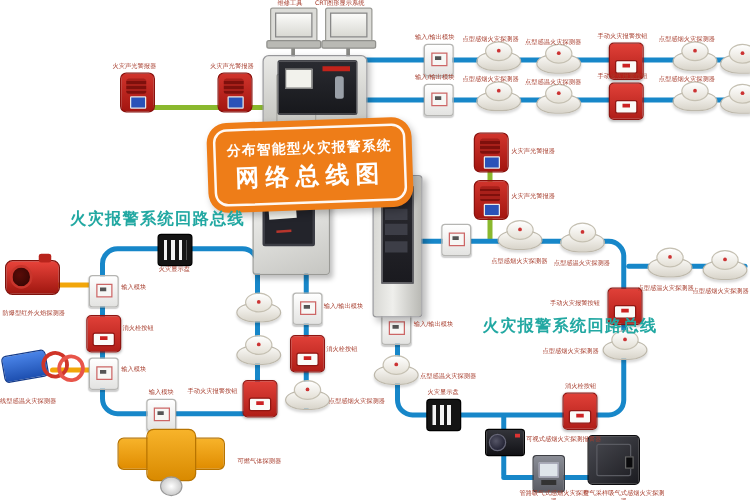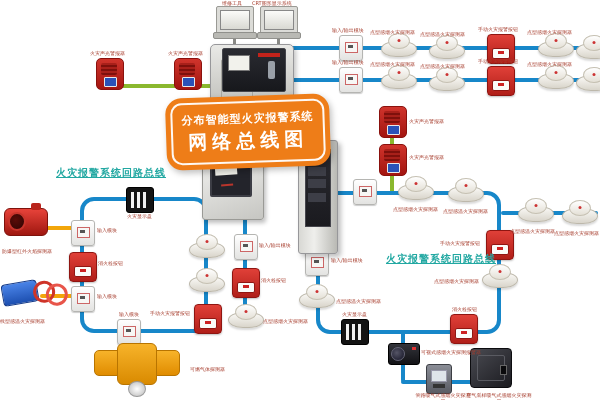--- a/index.html
+++ b/index.html
@@ -106,21 +106,21 @@
   .banner{position:absolute;left:166px;top:96px;width:164px;height:72px;background:#ee7d18;border-radius:16px;
         transform:rotate(-2deg);z-index:4;box-shadow:2px 3px 6px rgba(0,0,0,.25);}
   .banner .inner{position:absolute;left:5px;top:5px;right:5px;bottom:5px;border:2px solid rgba(255,255,255,.95);
         border-radius:11px;display:flex;flex-direction:column;align-items:center;justify-content:center;}
   .banner .l1{color:#fff;font-size:11px;font-weight:bold;letter-spacing:1px;white-space:nowrap;}
   .banner .l2{color:#fff;font-size:19px;font-weight:bold;letter-spacing:5px;white-space:nowrap;margin-top:2px;}
 
   
   .lbl{position:absolute;font-size:5px;line-height:1.2;color:#a63c2c;z-index:5;white-space:nowrap;}
   .lbl.wrap{white-space:normal;text-align:center;}
-  .teal{position:absolute;font-size:10px;font-weight:bold;color:#22a8a2;letter-spacing:1px;z-index:5;white-space:nowrap;text-decoration:underline;}
+  .teal{position:absolute;font-size:13px;font-weight:bold;color:#22a8a2;letter-spacing:1px;z-index:5;white-space:nowrap;}
 </style>
 </head>
 <body>
 
 <div id="stage">
 
   <div class="console">
     <div class="stand" style="left:25px"></div>
     <div class="stand" style="left:69px"></div>
     <div class="monitor" style="left:8px"></div>

